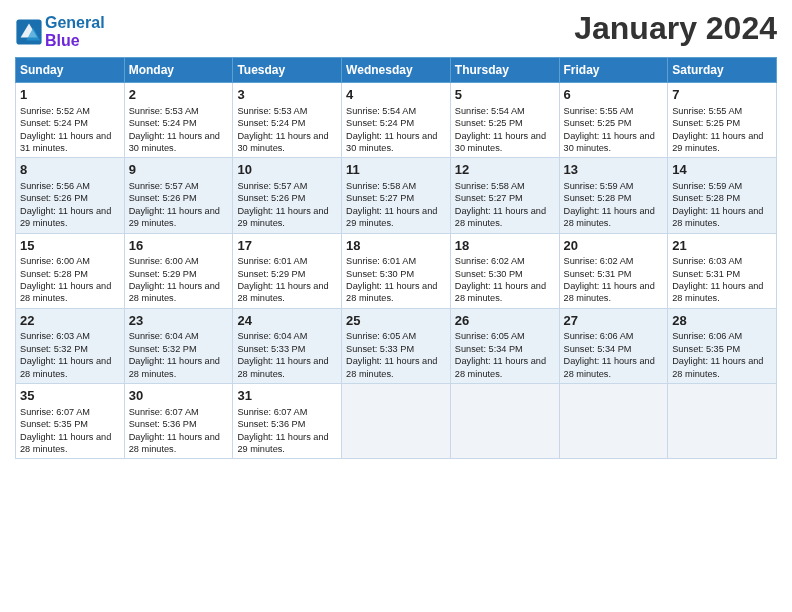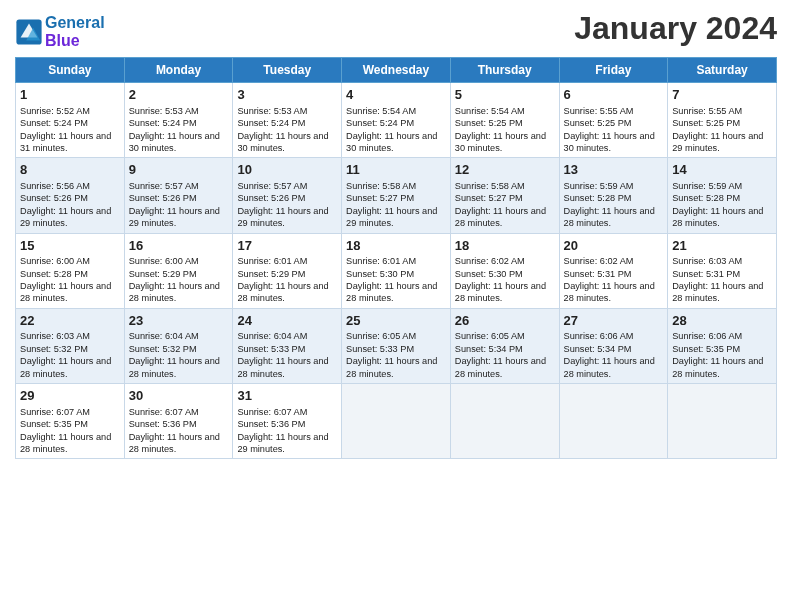--- a/index.html
+++ b/index.html
@@ -59,21 +59,21 @@
       table-layout: fixed;
     }
     thead tr {
       background: #2a7abf;
       color: #fff;
     }
     thead th {
       padding: 5px 4px;
       font-size: 12px;
       font-weight: bold;
-      text-align: center;
+      text-align: left;
       border: 1px solid #5aa0d0;
     }
     tbody tr {
       vertical-align: top;
     }
     tbody tr:nth-child(odd) {
       background: #fff;
     }
     tbody tr:nth-child(even) {
       background: #e8f0f8;
@@ -160,21 +160,21 @@
         <tr>
           <td><span class="day-num">22</span><span>Sunrise: 6:03 AM</span><br><span>Sunset: 5:32 PM</span><br><span>Daylight: 11 hours and 28 minutes.</span></td>
           <td><span class="day-num">23</span><span>Sunrise: 6:04 AM</span><br><span>Sunset: 5:32 PM</span><br><span>Daylight: 11 hours and 28 minutes.</span></td>
           <td><span class="day-num">24</span><span>Sunrise: 6:04 AM</span><br><span>Sunset: 5:33 PM</span><br><span>Daylight: 11 hours and 28 minutes.</span></td>
           <td><span class="day-num">25</span><span>Sunrise: 6:05 AM</span><br><span>Sunset: 5:33 PM</span><br><span>Daylight: 11 hours and 28 minutes.</span></td>
           <td><span class="day-num">26</span><span>Sunrise: 6:05 AM</span><br><span>Sunset: 5:34 PM</span><br><span>Daylight: 11 hours and 28 minutes.</span></td>
           <td><span class="day-num">27</span><span>Sunrise: 6:06 AM</span><br><span>Sunset: 5:34 PM</span><br><span>Daylight: 11 hours and 28 minutes.</span></td>
           <td><span class="day-num">28</span><span>Sunrise: 6:06 AM</span><br><span>Sunset: 5:35 PM</span><br><span>Daylight: 11 hours and 28 minutes.</span></td>
         </tr>
         <tr>
-          <td><span class="day-num">29</span><span>Sunrise: 6:07 AM</span><br><span>Sunset: 5:35 PM</span><br><span>Daylight: 11 hours and 28 minutes.</span></td>
+          <td><span class="day-num">35</span><span>Sunrise: 6:07 AM</span><br><span>Sunset: 5:35 PM</span><br><span>Daylight: 11 hours and 28 minutes.</span></td>
           <td><span class="day-num">30</span><span>Sunrise: 6:07 AM</span><br><span>Sunset: 5:36 PM</span><br><span>Daylight: 11 hours and 28 minutes.</span></td>
           <td><span class="day-num">31</span><span>Sunrise: 6:07 AM</span><br><span>Sunset: 5:36 PM</span><br><span>Daylight: 11 hours and 29 minutes.</span></td>
           <td class="empty-cell"></td>
           <td class="empty-cell"></td>
           <td class="empty-cell"></td>
           <td class="empty-cell"></td>
         </tr>
       </tbody>
   </table>
 </div>

